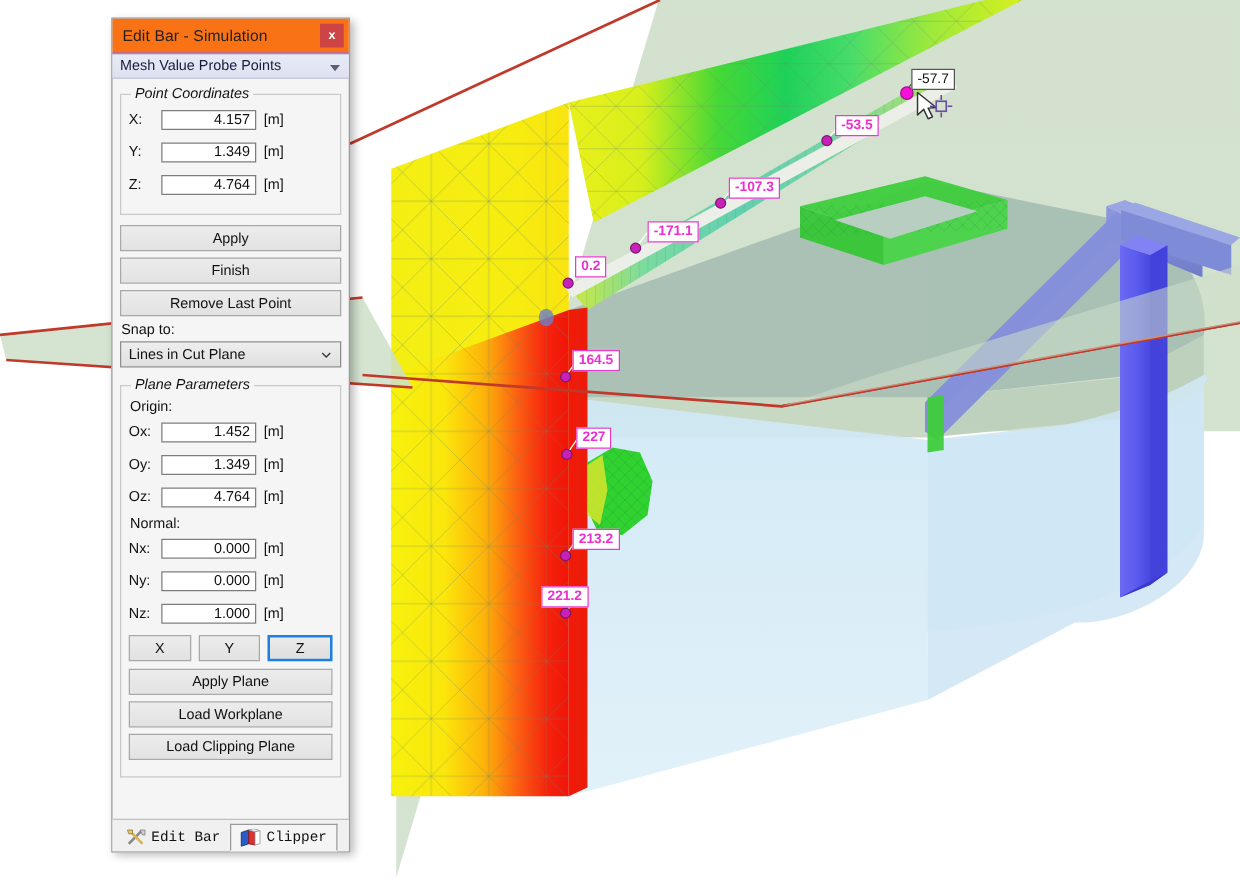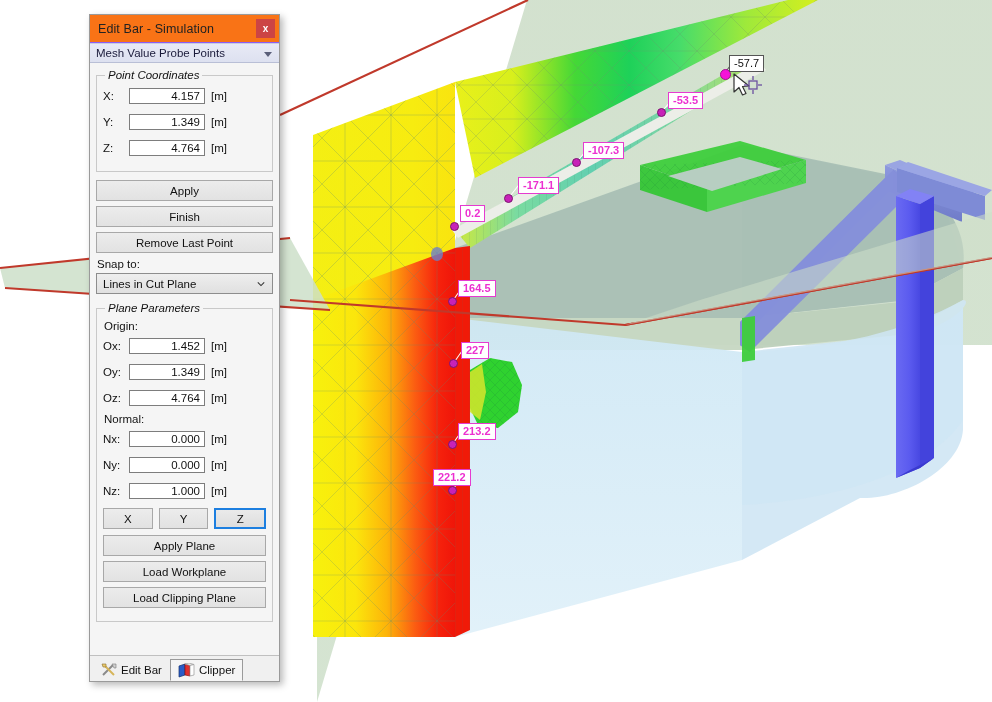--- a/index.html
+++ b/index.html
@@ -119,21 +119,21 @@
   .axisrow button.focused{border:2px solid #1d7fe0;background:linear-gradient(#eaeaea,#dedede);}
 
   #tabbar{
     position:absolute;left:0;bottom:0;width:100%;height:26px;
     background:#f0f0f0;border-top:1px solid #c0c0c0;
     display:flex;align-items:flex-end;box-sizing:border-box;padding-left:3px;
   }
   .tab{
     height:22px;display:flex;align-items:center;gap:4px;
     padding:0 7px;font-size:11.5px;color:#111;cursor:pointer;
-    border:1px solid transparent;box-sizing:border-box;
+    border:1px solid transparent;box-sizing:border-box;font-family:Liberation Mono, monospace;
   }
   .tab.active{background:#f5f5f5;border:1px solid #9a9a9a;border-bottom-color:#f5f5f5;}
 </style>
 </head>
 <body>
 
 <div id="viewport">
 
   <svg width="992" height="702" viewBox="0 0 992 702">
     <defs>

